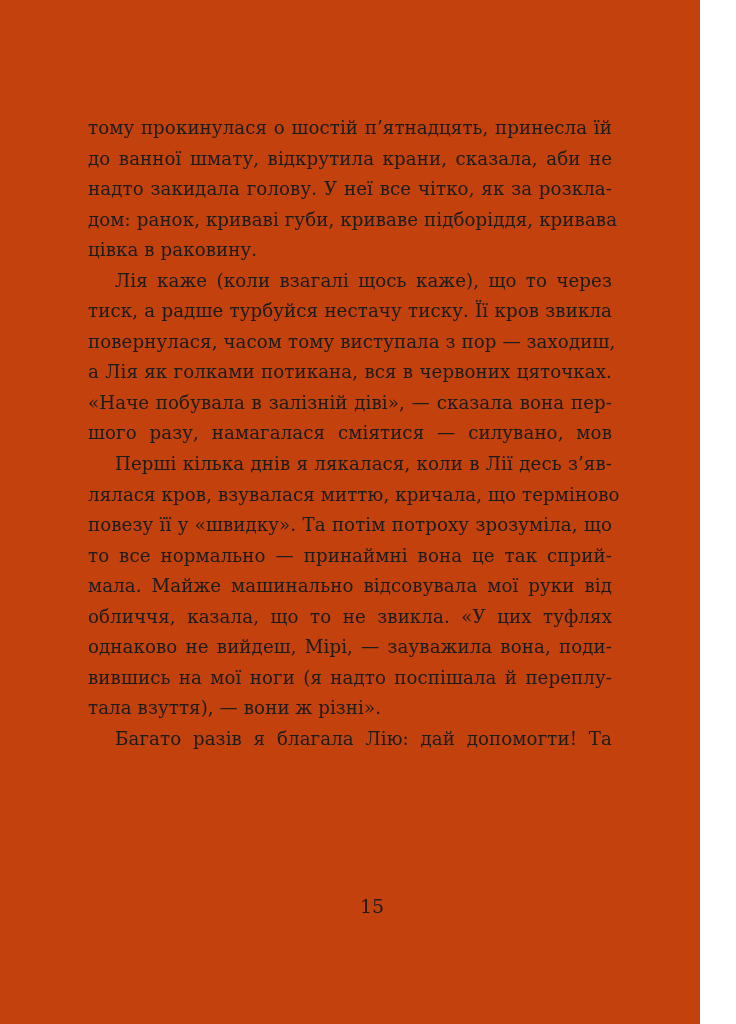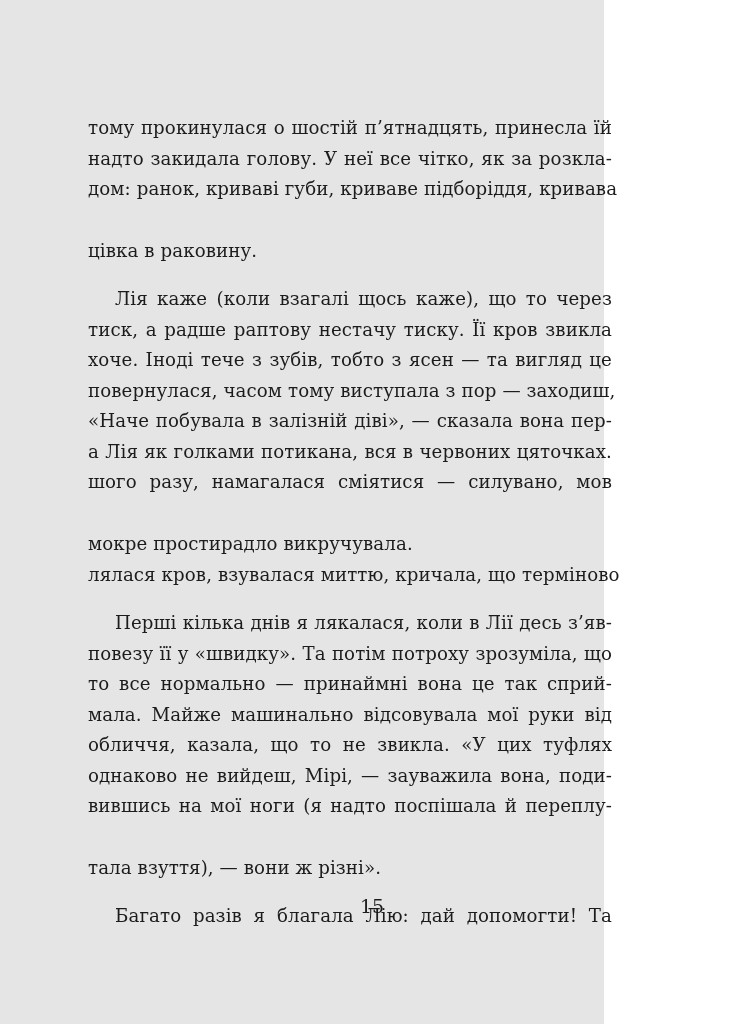--- a/index.html
+++ b/index.html
@@ -10,23 +10,23 @@
     body {
       width: 736px;
       height: 1024px;
       position: relative;
       overflow: hidden;
     }
     .page {
       position: absolute;
       left: 0;
       top: 0;
-      width: 604px;
+      width: 700px;
       height: 1024px;
-      background: #e5e5e5;
+      background: #c2410c;
     }
     .text-block {
       position: absolute;
       left: 88px;
       top: 113px;
       width: 524px;
       font-family: "DejaVu Serif", "Liberation Serif", serif;
       font-size: 18.2px;
       line-height: 30.55px;
       color: #1c1c1c;
@@ -34,59 +34,56 @@
     }
     .line {
       display: block;
       white-space: nowrap;
       text-align: justify;
       text-align-last: justify;
       height: 30.55px;
     }
     .line.last {
       text-align-last: left;
-      margin-top: 31px;
     }
     .line.indent {
       padding-left: 27px;
-      margin-top: 18px;
     }
     .page-number {
       position: absolute;
       left: 4px;
       width: 736px;
       top: 895px;
       text-align: center;
       font-family: "DejaVu Serif", "Liberation Serif", serif;
       font-size: 19px;
       color: #1c1c1c;
     }
   </style>
 </head>
 <body>
 
 <div class="page">
   <div class="text-block">
 
     <span class="line">тому прокинулася о шостій п’ятнадцять, принесла їй</span>
+    <span class="line">до ванної шмату, відкрутила крани, сказала, аби не</span>
     <span class="line">надто закидала голову. У неї все чітко, як за розкла-</span>
     <span class="line">дом: ранок, криваві губи, криваве підборіддя, кривава</span>
     <span class="line last">цівка в раковину.</span>
 
     <span class="line indent">Лія каже (коли взагалі щось каже), що то через</span>
-    <span class="line">тиск, а радше раптову нестачу тиску. Її кров звикла</span>
-    <span class="line">хоче. Іноді тече з зубів, тобто з ясен — та вигляд це</span>
+    <span class="line">тиск, а радше турбуйся нестачу тиску. Її кров звикла</span>
     <span class="line">повернулася, часом тому виступала з пор — заходиш,</span>
+    <span class="line">а Лія як голками потикана, вся в червоних цяточках.</span>
     <span class="line">«Наче побувала в залізній діві», — сказала вона пер-</span>
-    <span class="line">а Лія як голками потикана, вся в червоних цяточках.</span>
     <span class="line">шого разу, намагалася сміятися — силувано, мов</span>
-    <span class="line last">мокре простирадло викручувала.</span>
 
+    <span class="line indent">Перші кілька днів я лякалася, коли в Лії десь з’яв-</span>
     <span class="line">лялася кров, взувалася миттю, кричала, що терміново</span>
-    <span class="line indent">Перші кілька днів я лякалася, коли в Лії десь з’яв-</span>
     <span class="line">повезу її у «швидку». Та потім потроху зрозуміла, що</span>
     <span class="line">то все нормально — принаймні вона це так сприй-</span>
     <span class="line">мала. Майже машинально відсовувала мої руки від</span>
     <span class="line">обличчя, казала, що то не звикла. «У цих туфлях</span>
     <span class="line">однаково не вийдеш, Мірі, — зауважила вона, поди-</span>
     <span class="line">вившись на мої ноги (я надто поспішала й переплу-</span>
     <span class="line last">тала взуття), — вони ж різні».</span>
 
     <span class="line indent">Багато разів я благала Лію: дай допомогти! Та</span>
   </div>

